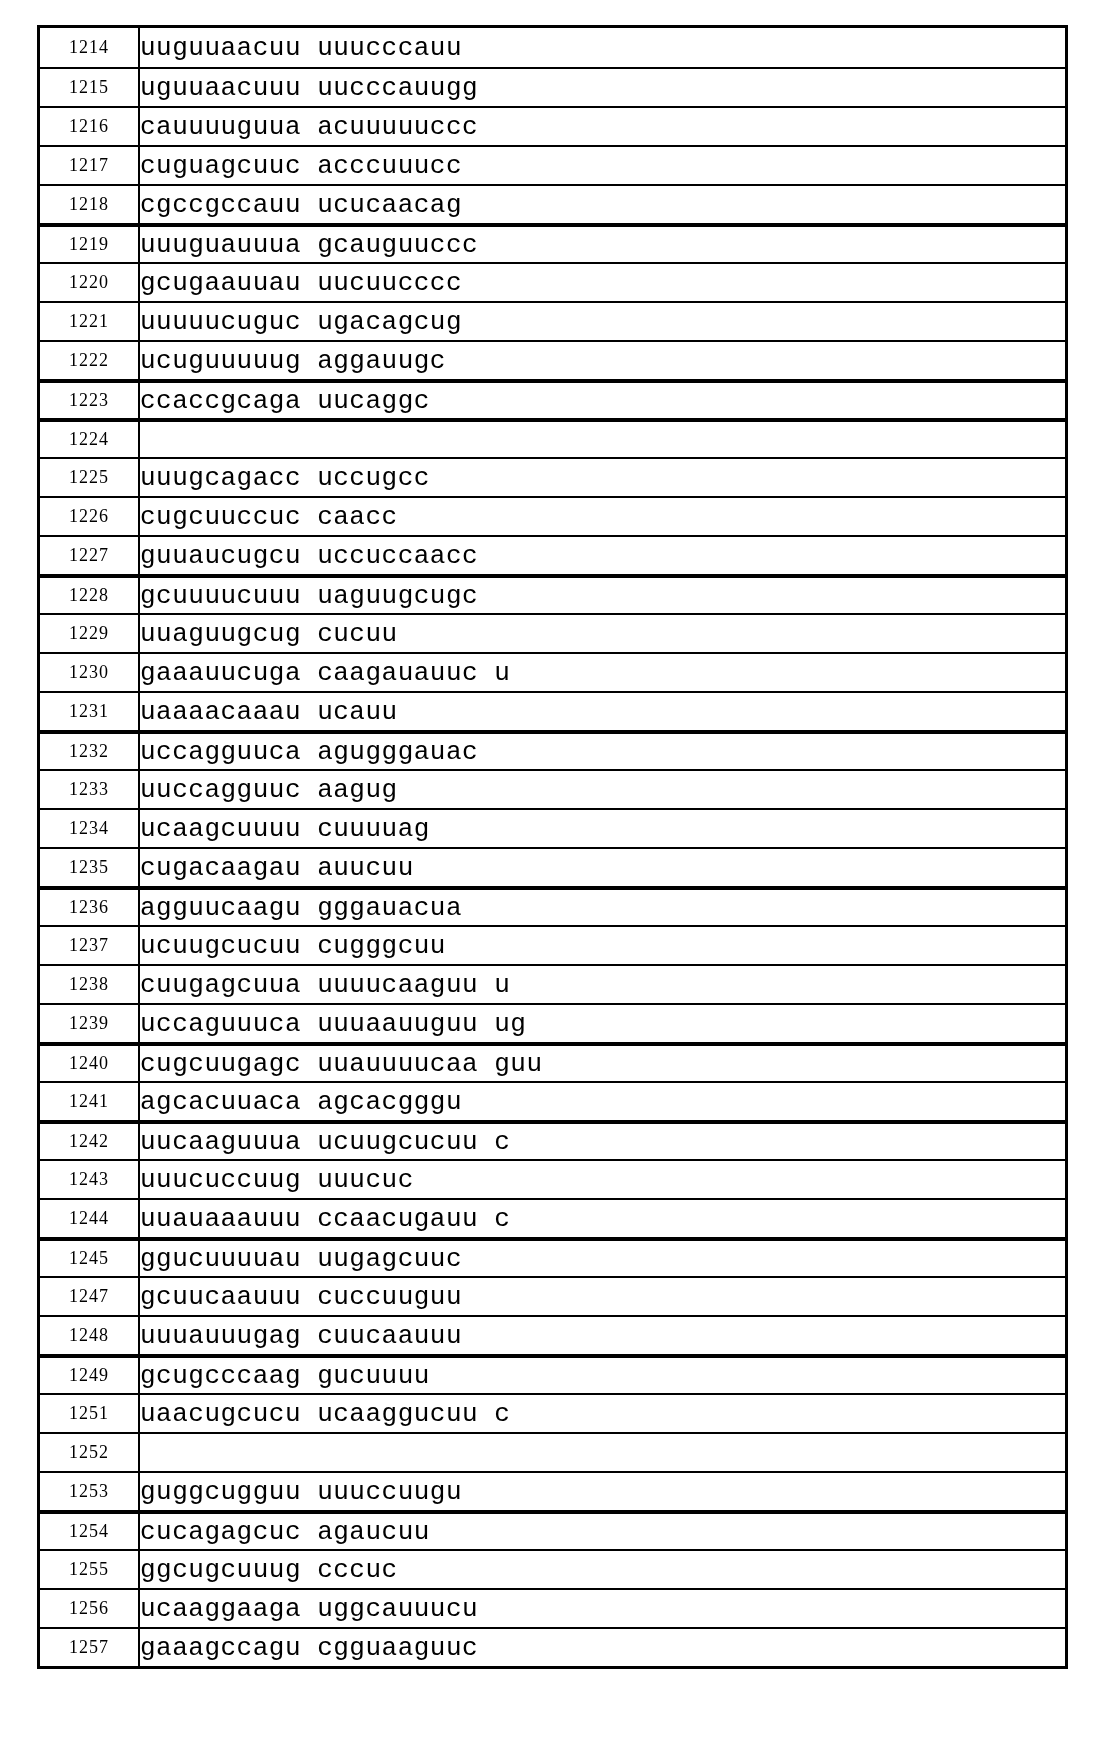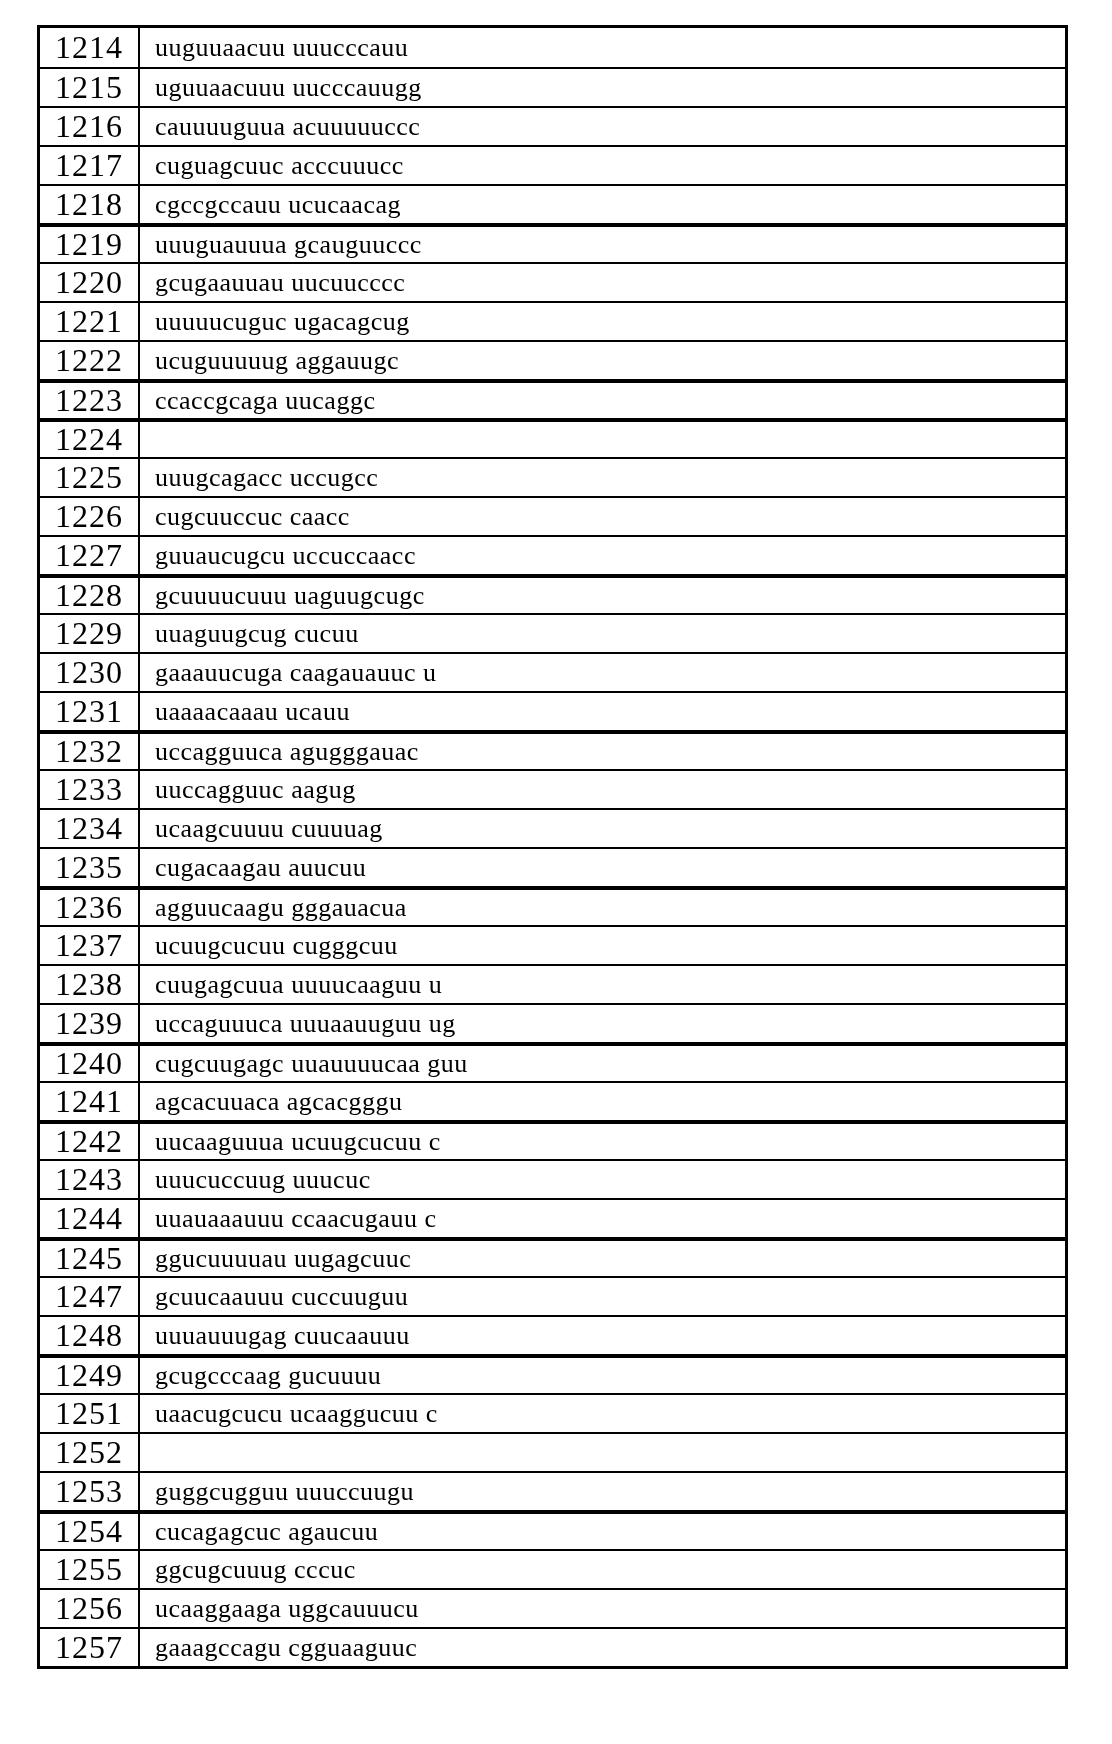--- a/index.html
+++ b/index.html
@@ -37,31 +37,31 @@
     border-top-width: 4px;
   }
   .cell-id {
     width: 100px;
     flex: 0 0 100px;
     box-sizing: border-box;
     border-right: 2px solid #000000;
     display: flex;
     align-items: center;
     justify-content: center;
-    font-size: 32px;
+    font-size: 18px;
     letter-spacing: 1px;
   }
   .cell-seq {
     flex: 1 1 auto;
     display: flex;
     align-items: center;
-    padding-left: 15px;
     font-size: 26px;
     letter-spacing: 0.5px;
     white-space: pre;
+    font-family: Liberation Mono, monospace;
   }
 </style>
 </head>
 <body>
 
 <div class="seq-table">
   <div class="row">
     <div class="cell-id">1214</div>
     <div class="cell-seq">uuguuaacuu uuucccauu</div>
   </div>

